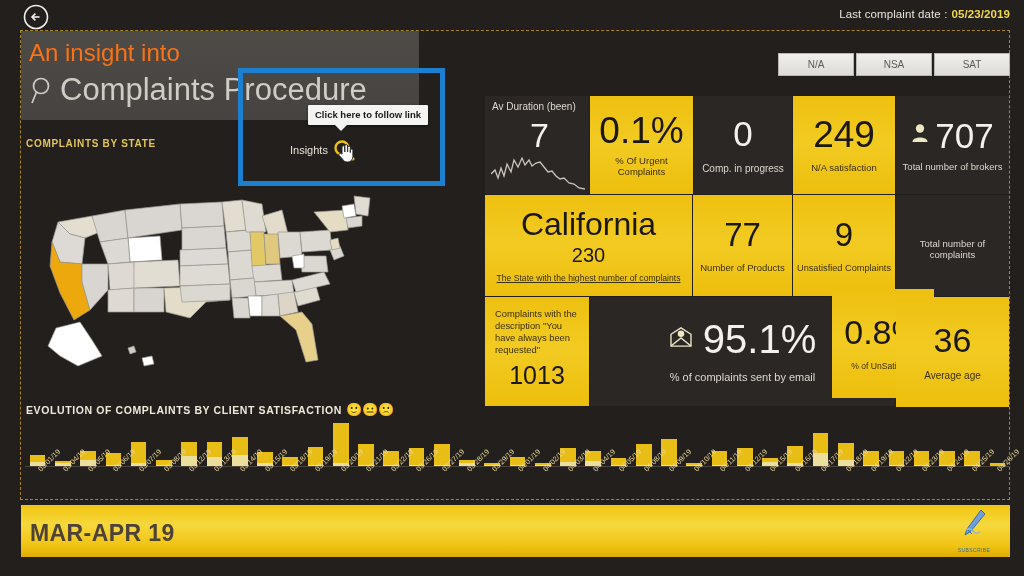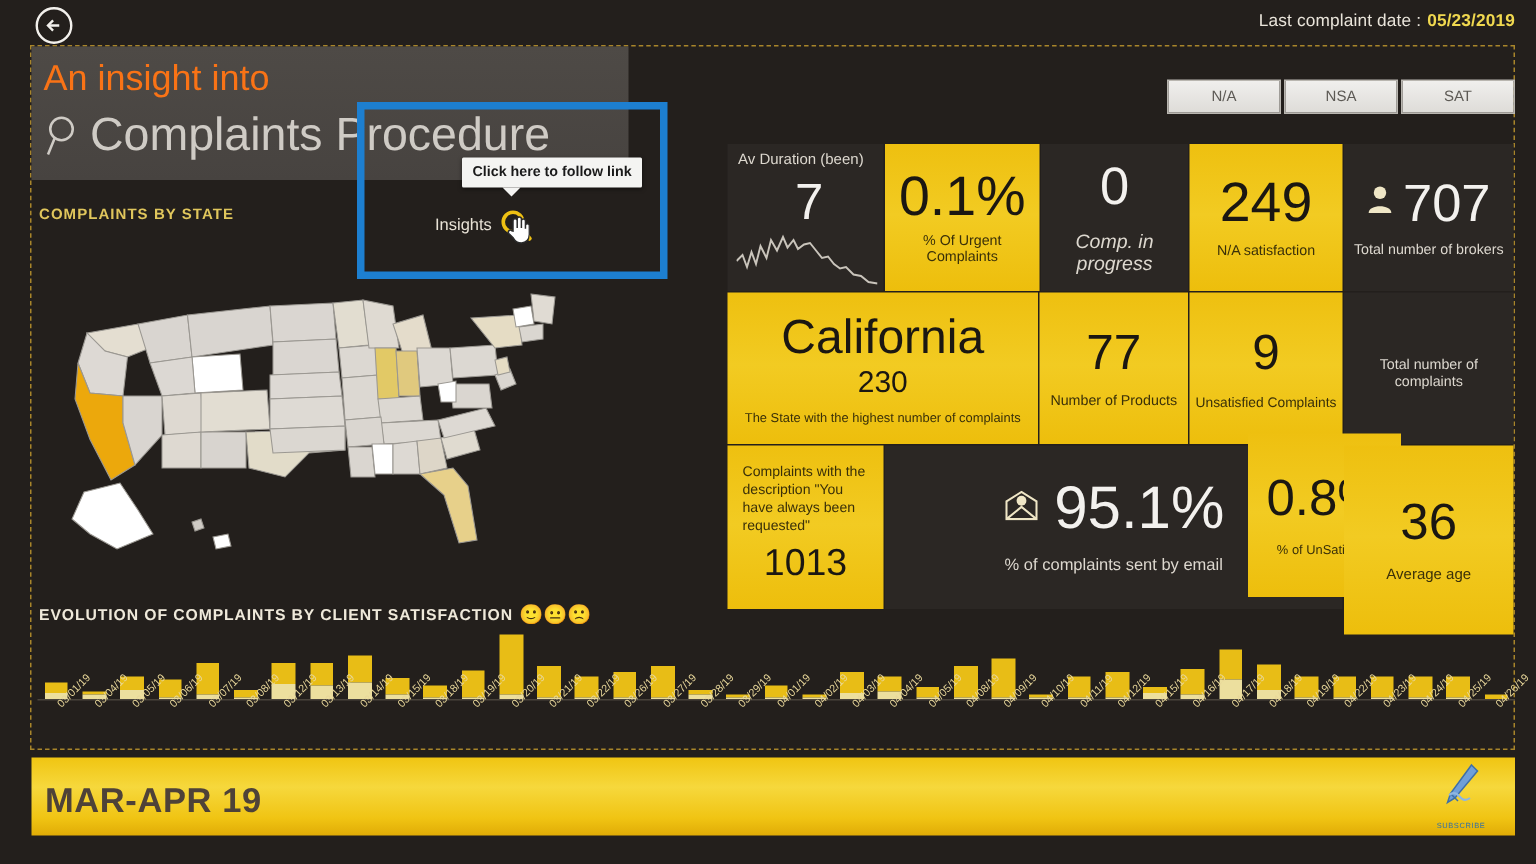--- a/index.html
+++ b/index.html
@@ -290,21 +290,21 @@
       </div>
     </div>
 
     <div class="kpi gold" style="left:105px;top:0;width:103px;height:98px;">
       <div class="big" style="font-size:37px;">0.1%</div>
       <div class="lbl" style="font-size:9.5px;margin-top:7px;width:82px;">% Of Urgent Complaints</div>
     </div>
 
     <div class="kpi dark" style="left:209px;top:0;width:98px;height:98px;">
       <div class="big" style="font-size:35px;">0</div>
-      <div class="lbl" style="font-size:13px;margin-top:12px;font-style:italic;">Comp. in progress</div>
+      <div class="lbl" style="font-size:10px;margin-top:12px;">Comp. in progress</div>
     </div>
 
     <div class="kpi gold" style="left:308px;top:0;width:102px;height:98px;">
       <div class="big" style="font-size:37px;">249</div>
       <div class="lbl" style="font-size:9.5px;margin-top:10px;">N/A satisfaction</div>
     </div>
 
     <div class="kpi dark" style="left:411px;top:0;width:113px;height:98px;">
       <div class="valrow">
         <span class="ico">
@@ -314,21 +314,21 @@
           </svg>
         </span>
         <span class="big" style="font-size:35px;">707</span>
       </div>
       <div class="lbl" style="font-size:9.5px;margin-top:9px;">Total number of brokers</div>
     </div>
 
     <div class="kpi gold" style="left:0;top:99px;width:207px;height:101px;">
       <div class="big" style="font-size:32px;font-weight:300;">California</div>
       <div class="big" style="font-size:20px;margin-top:5px;">230</div>
-      <div class="lbl" style="font-size:8.6px;margin-top:9px;">The State with the highest number of complaints</div>
+      <div class="lbl" style="font-size:8.6px;margin-top:9px;text-decoration:underline;">The State with the highest number of complaints</div>
     </div>
 
     <div class="kpi gold" style="left:208px;top:99px;width:99px;height:101px;">
       <div class="big" style="font-size:33px;">77</div>
       <div class="lbl" style="font-size:9.5px;margin-top:12px;">Number of Products</div>
     </div>
 
     <div class="kpi gold" style="left:308px;top:99px;width:102px;height:101px;">
       <div class="big" style="font-size:33px;">9</div>
       <div class="lbl" style="font-size:9.2px;margin-top:12px;">Unsatisfied Complaints</div>
@@ -355,21 +355,21 @@
         <span class="big" style="font-size:40px;">95.1%</span>
       </div>
       <div class="lbl" style="font-size:11px;margin-top:12px;">% of complaints sent by email</div>
     </div>
 
     <div class="kpi gold" style="left:308px;top:193px;width:102px;height:109px;margin-left:39px;">
       <div class="big" style="font-size:34px;">0.8%</div>
       <div class="lbl" style="font-size:8.6px;margin-top:13px;">% of UnSatisfied</div>
     </div>
 
-    <div class="kpi gold" style="left:411px;top:201px;width:113px;height:126px;">
+    <div class="kpi gold" style="left:411px;top:201px;width:113px;height:110px;">
       <div class="big" style="font-size:34px;">36</div>
       <div class="lbl" style="font-size:10px;margin-top:13px;">Average age</div>
     </div>
   </div>
 
   <div class="chart-title">
     <span>EVOLUTION OF COMPLAINTS BY CLIENT SATISFACTION</span>
     <span class="emo">🙂😐🙁</span>
   </div>
   <div class="chart-box">

